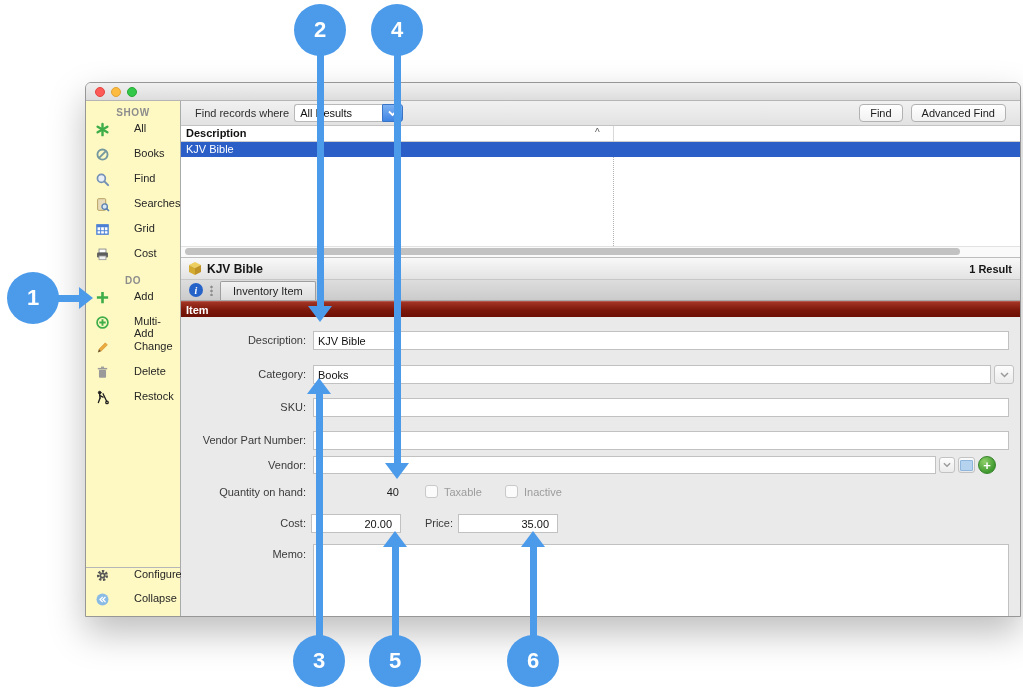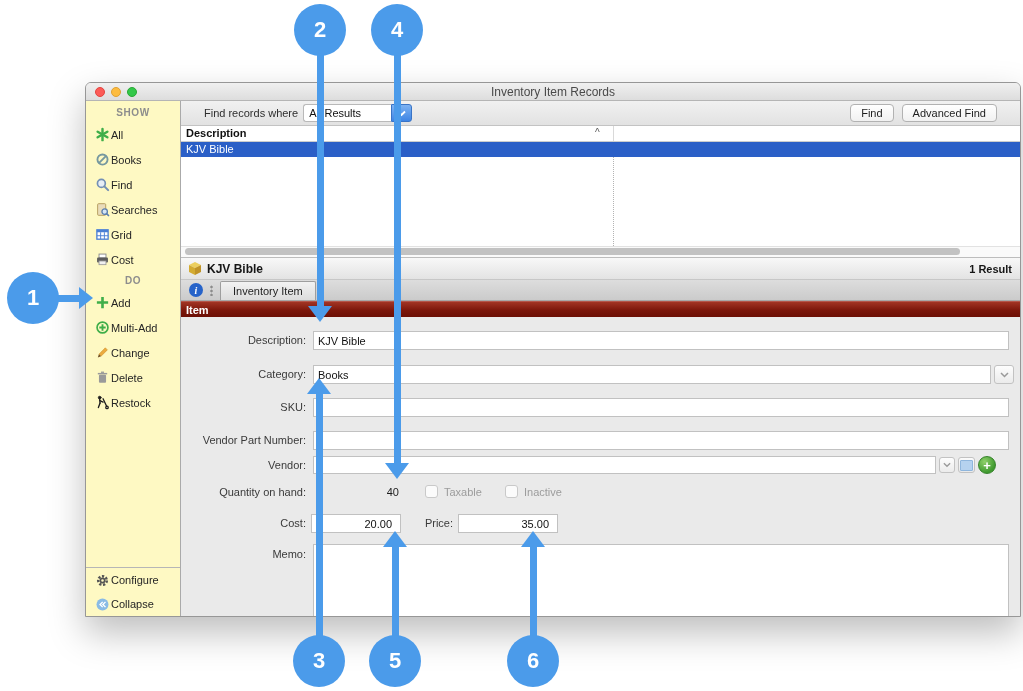--- a/index.html
+++ b/index.html
@@ -18,31 +18,31 @@
   .light.yellow{background:#fdbc40;border:1px solid #dfa133;}
   .light.green{background:#34c84a;border:1px solid #29a834;}
   .title{flex:1;text-align:center;font-size:12px;color:#4a4a4a;}
   .winbody{flex:1;display:flex;min-height:0;}
 
   
   .sidebar{width:95px;flex:0 0 95px;background:#fef9c3;border-right:1px solid #aaaaaa;
            display:flex;flex-direction:column;padding-top:3px;box-sizing:border-box;}
   .sb-header{height:18px;line-height:18px;text-align:center;font-size:10px;font-weight:bold;
              color:#8d8d8d;letter-spacing:.6px;}
-  .sb-item{height:25px;display:flex;align-items:center;gap:1px;padding-left:9px;font-size:11px;
+  .sb-item{height:25px;display:flex;gap:24px;padding-left:9px;font-size:11px;
            color:#252525;cursor:default;}
   .sb-item svg{width:15px;height:15px;flex:0 0 15px;}
   .sb-spacer{flex:1;}
   .sb-divider{height:1px;background:#b6b6b6;}
   .sb-footer .sb-item{height:24px;}
 
   
   .main{flex:1;display:flex;flex-direction:column;min-width:0;}
   .toolbar{height:25px;flex:0 0 25px;background:linear-gradient(#f1f1f1,#e2e2e2);
-           border-bottom:1px solid #c3c3c3;display:flex;align-items:center;padding:0 23px;box-sizing:border-box;}
+           border-bottom:1px solid #c3c3c3;display:flex;align-items:center;padding:0 14px;box-sizing:border-box;}
   .tb-label{font-size:11px;color:#2e2e2e;margin-right:5px;}
   .filter{display:flex;height:18px;}
   .filter-value{width:82px;background:#fff;border:1px solid #b9b9b9;border-right:none;
                 border-radius:3px 0 0 3px;font-size:11px;line-height:16px;padding-left:5px;color:#111;}
   .filter-btn{width:21px;background:linear-gradient(#7db2f2,#3f85e4);border:1px solid #3a74c6;
               border-radius:0 3px 3px 0;display:flex;align-items:center;justify-content:center;box-sizing:border-box;}
   .tb-spacer{flex:1;}
   .btn{height:18px;background:linear-gradient(#ffffff,#f1f1f1);border:1px solid #b2b2b2;border-radius:4px;
        font-size:11px;color:#1d1d1d;display:flex;align-items:center;justify-content:center;
        padding:0 10px;margin-left:8px;box-sizing:border-box;}
@@ -116,21 +116,20 @@
 <div id="stage">
 
   <div class="window">
 
     <div class="titlebar">
       <div class="lights">
         <div class="light red"></div>
         <div class="light yellow"></div>
         <div class="light green"></div>
       </div>
-      <div class="title">Inventory Item Records</div>
     </div>
 
     <div class="winbody">
 
       <div class="sidebar">
         <div class="sb-header">SHOW</div>
 
         <div class="sb-item">
           <svg viewBox="0 0 16 16">
               <g stroke="#3fae49" stroke-width="2.6" stroke-linecap="round">

